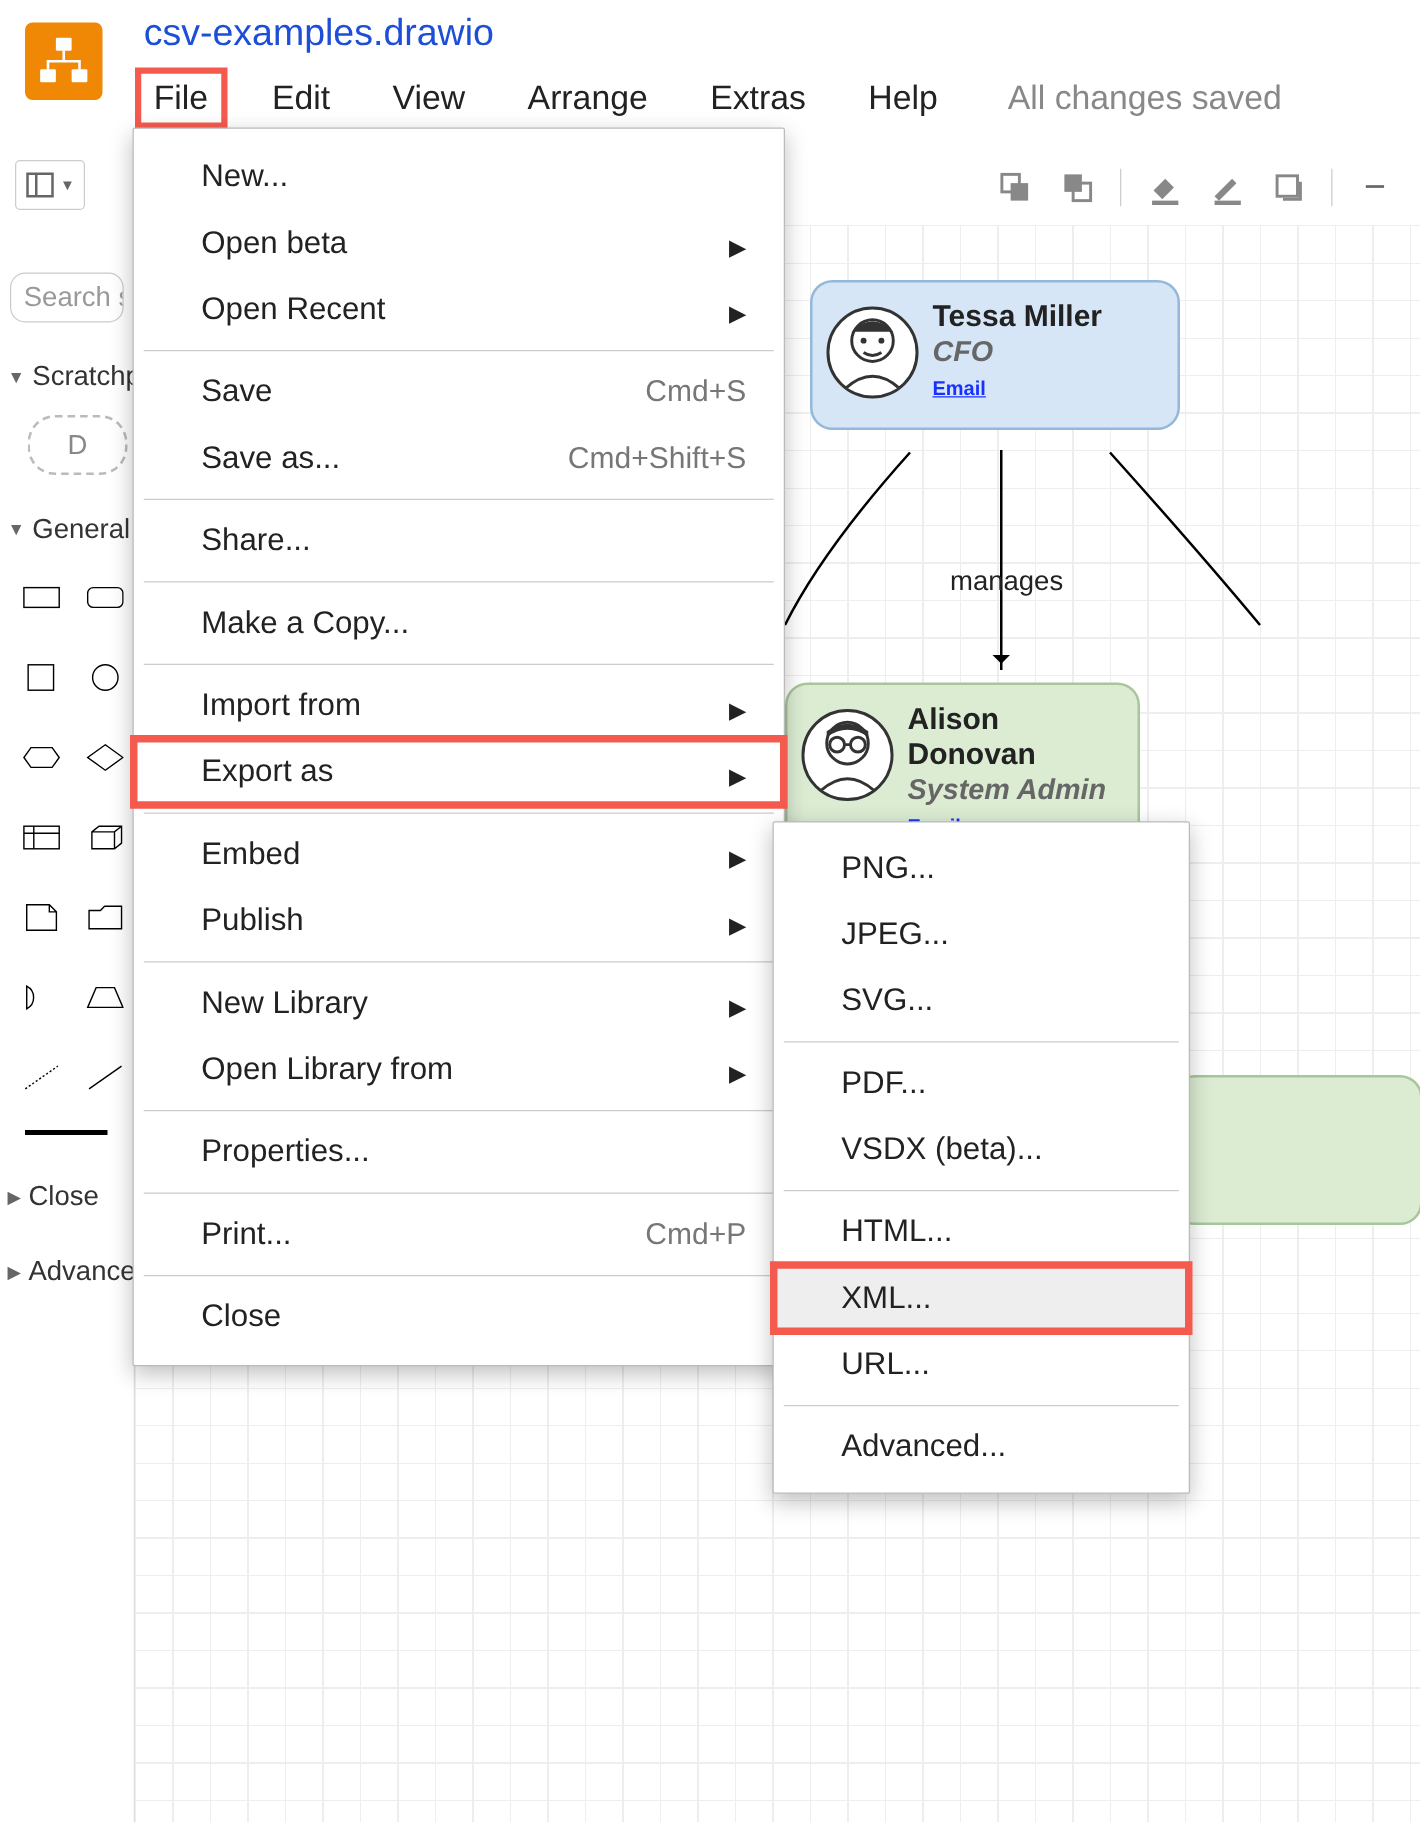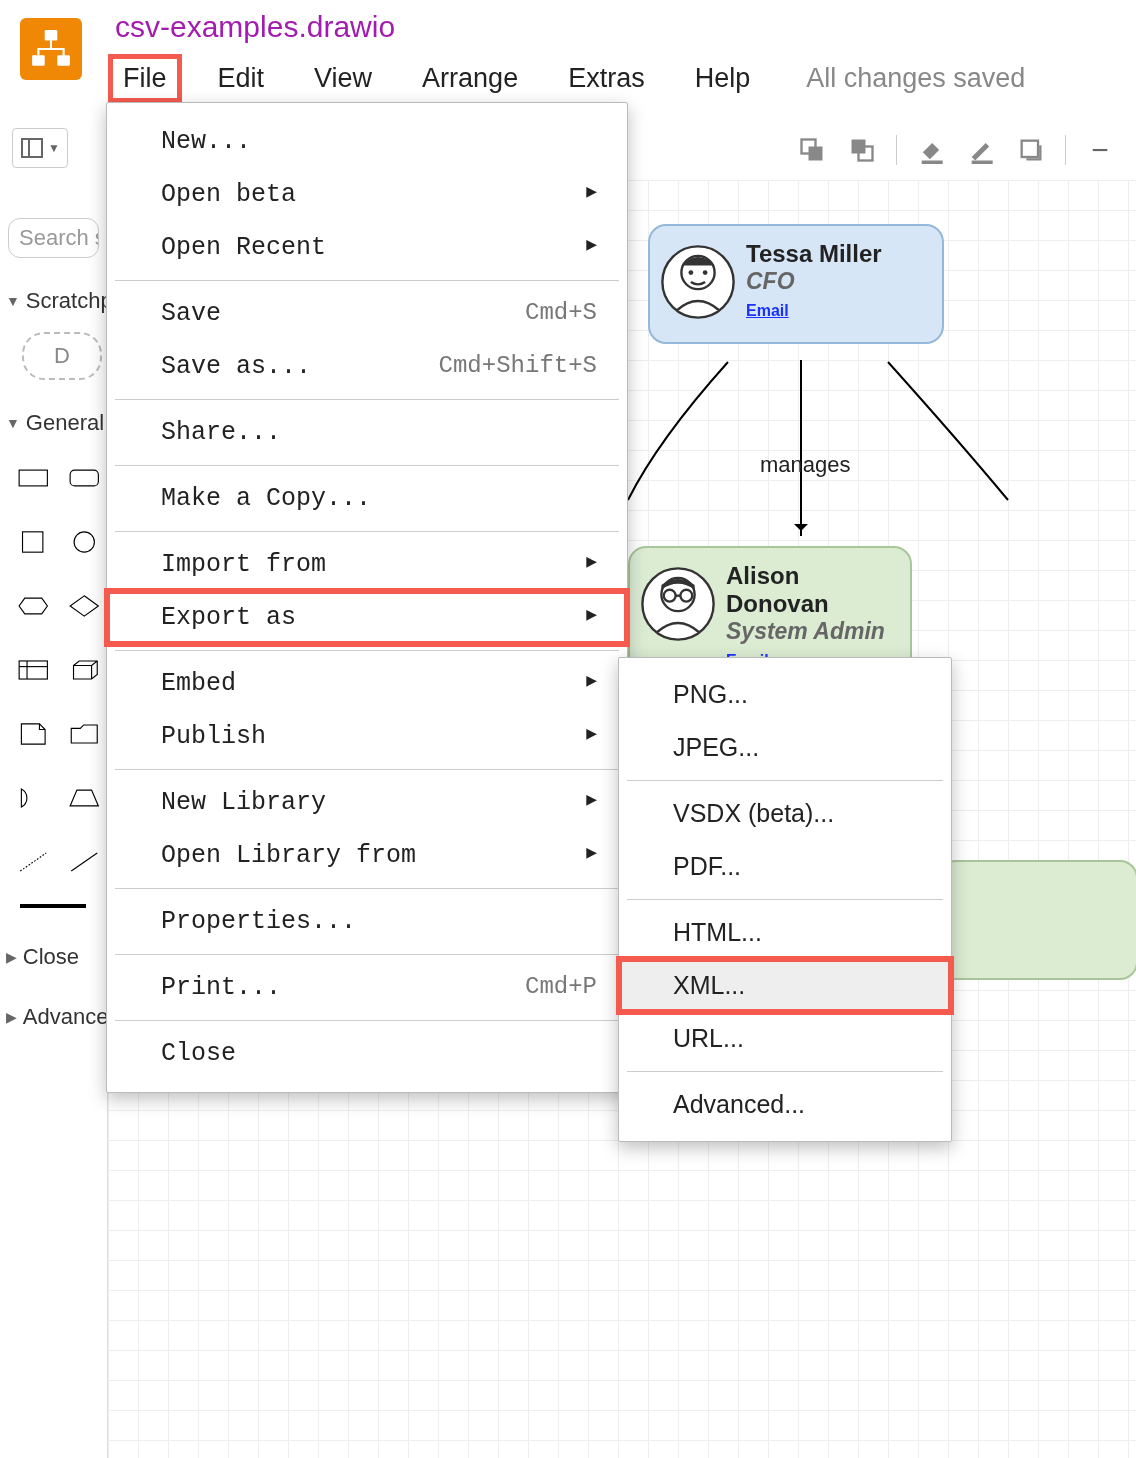--- a/index.html
+++ b/index.html
@@ -16,21 +16,21 @@
 
   
   .title-bar {
     height: 54px;
     display: flex;
     align-items: center;
     padding-left: 115px;
   }
   .title-bar .title {
     font-size: 30px;
-    color: #a21caf;
+    color: #1d4ed8;
   }
 
   
   .logo {
     position: absolute;
     left: 20px;
     top: 18px;
     width: 62px;
     height: 62px;
     background: #f08705;
@@ -190,27 +190,26 @@
     width: 522px;
     background:#fff;
     border:1px solid #bbb;
     border-radius:2px;
     box-shadow: 0 6px 18px rgba(0,0,0,0.25);
     padding: 12px 0;
     z-index: 20;
   }
   .dd-item {
     display:flex;
-    align-items:flex-start;
+    align-items:flex-end;
     justify-content:space-between;
     padding: 12px 30px 12px 54px;
     font-size: 25px;
     cursor:pointer;
     position:relative;
-    font-family:Liberation Mono, monospace;
   }
   .dd-item .shortcut { color:#777; font-size:24px; }
   .dd-item .sub-arrow { font-size:18px; color:#222; }
   .dd-sep { height:1px; background:#ccc; margin: 6px 8px; }
   .dd-item.highlight-outline {
     outline: 6px solid #f55a4e;
     outline-offset: -3px;
   }
 
   
@@ -511,22 +510,23 @@
     </div>
   <div class="dd-sep"></div>
   <div class="dd-item">
       <span>Close</span>
     </div>
 </div>
 
 <div class="submenu">
   <div class="sm-item">PNG...</div>
   <div class="sm-item">JPEG...</div>
+  <div class="sm-item">SVG...</div>
   <div class="sm-sep"></div>
+  <div class="sm-item">PDF...</div>
   <div class="sm-item">VSDX (beta)...</div>
-  <div class="sm-item">PDF...</div>
   <div class="sm-sep"></div>
   <div class="sm-item">HTML...</div>
   <div class="sm-item hover highlight-outline">XML...</div>
   <div class="sm-item">URL...</div>
   <div class="sm-sep"></div>
   <div class="sm-item">Advanced...</div>
 </div>
 
 </body></html>

